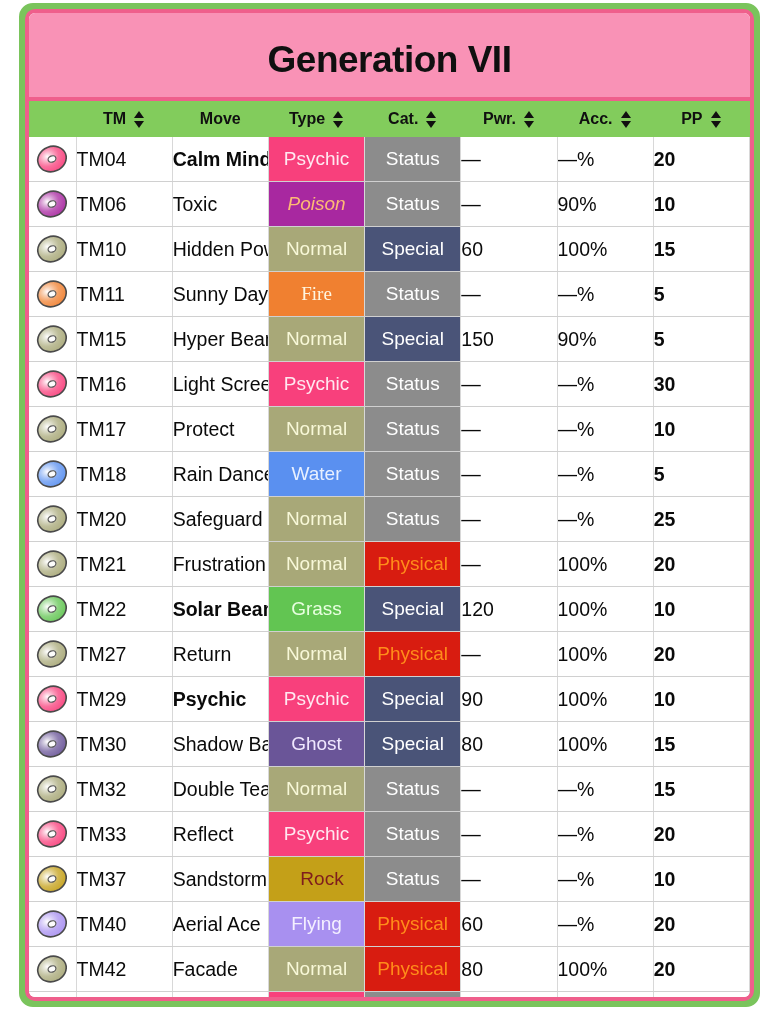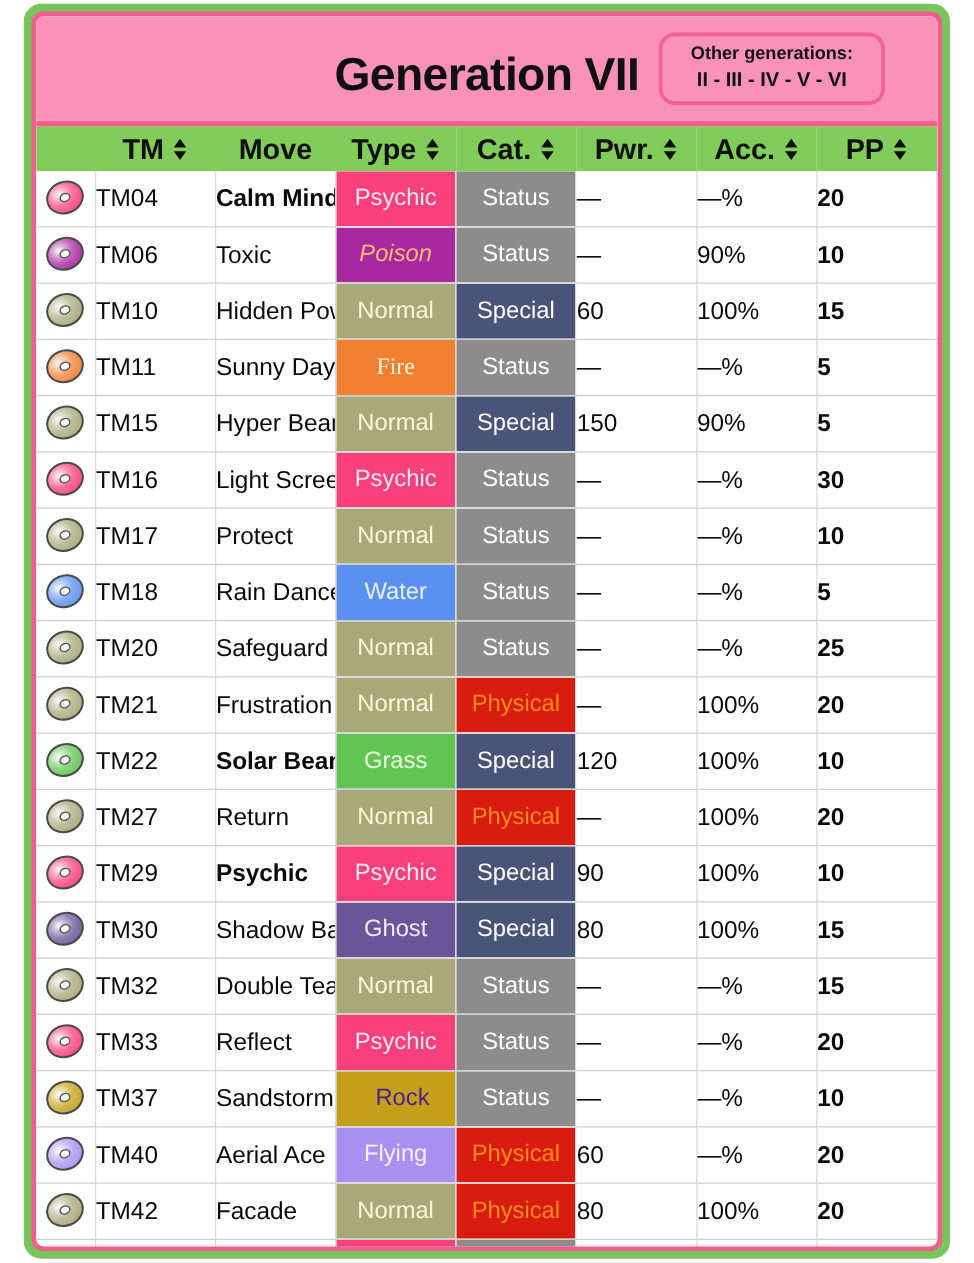--- a/index.html
+++ b/index.html
@@ -92,21 +92,21 @@
 
   
   table.tm-table {
     border-collapse: collapse;
     width: 100%;
     table-layout: fixed;
   }
   table.tm-table th {
     background: #82cc5c;
     color: #101010;
-    font-size: 23px;
+    font-size: 16px;
     font-weight: bold;
     height: 36px;
     padding: 0;
     border: none;
     text-align: center;
     white-space: nowrap;
   }
   .th-inner {
     display: inline-flex;
     align-items: center;
@@ -172,24 +172,20 @@
 </style>
 </head>
 <body>
 
 <div id="page">
   <div class="outer-frame">
     <div class="inner-frame">
 
       <div class="title-banner">
         <div class="gen-title">Generation VII</div>
-        <div class="othergen-box">
-          <div class="othergen-label">Other generations:</div>
-          <div class="othergen-links"><a class="gen-link" href="#">II</a><span class="gen-sep"> - </span><a class="gen-link" href="#">III</a><span class="gen-sep"> - </span><a class="gen-link" href="#">IV</a><span class="gen-sep"> - </span><a class="gen-link" href="#">V</a><span class="gen-sep"> - </span><a class="gen-link" href="#">VI</a></div>
-        </div>
       </div>
 
       <table class="tm-table">
         <thead>
           <tr>
               <th class="c-icon" style="width: 47px;"></th>
               <th class="c-tm"><span class="th-inner">
                   <span>TM</span>
                   <span class="sort-arrow">
                     <svg width="12" height="17" viewBox="0 0 12 17">
@@ -641,21 +637,21 @@
                         <stop offset="55%" stop-color="#c4a018" stop-opacity="0.75"></stop>
                         <stop offset="100%" stop-color="#c4a018" stop-opacity="0.95"></stop>
                       </radialGradient>
                     </defs>
                     <ellipse cx="17" cy="15" rx="14.5" ry="12.5" transform="rotate(-22 17 15)" fill="url(#gc4a018)" stroke="#4a4a4a" stroke-width="1.6"></ellipse>
                     <ellipse cx="17" cy="15" rx="4" ry="3.1" transform="rotate(-22 17 15)" fill="#fdfdfd" stroke="#555555" stroke-width="1.2"></ellipse>
                   </svg></span></td>
               <td class="c-tm">TM37</td>
               <td class="c-move"><span>Sandstorm</span></td>
               <td class="c-type">
-                <div class="badge" style="background: rgb(196, 160, 24); color: #4c1d95; padding-left: 11px;">Rock</div>
+                <div class="badge" style="background: rgb(196, 160, 24); color: #7f1d1d; padding-left: 11px;">Rock</div>
               </td>
               <td class="c-cat">
                 <div class="badge" style="background: rgb(140, 140, 140); color: rgb(255, 255, 255);">Status</div>
               </td>
               <td class="c-pwr">—</td>
               <td class="c-acc">—%</td>
               <td class="c-pp">10</td>
             </tr>
             <tr>
               <td class="c-icon"><span class="disc"><svg width="34" height="30" viewBox="0 0 34 30">

